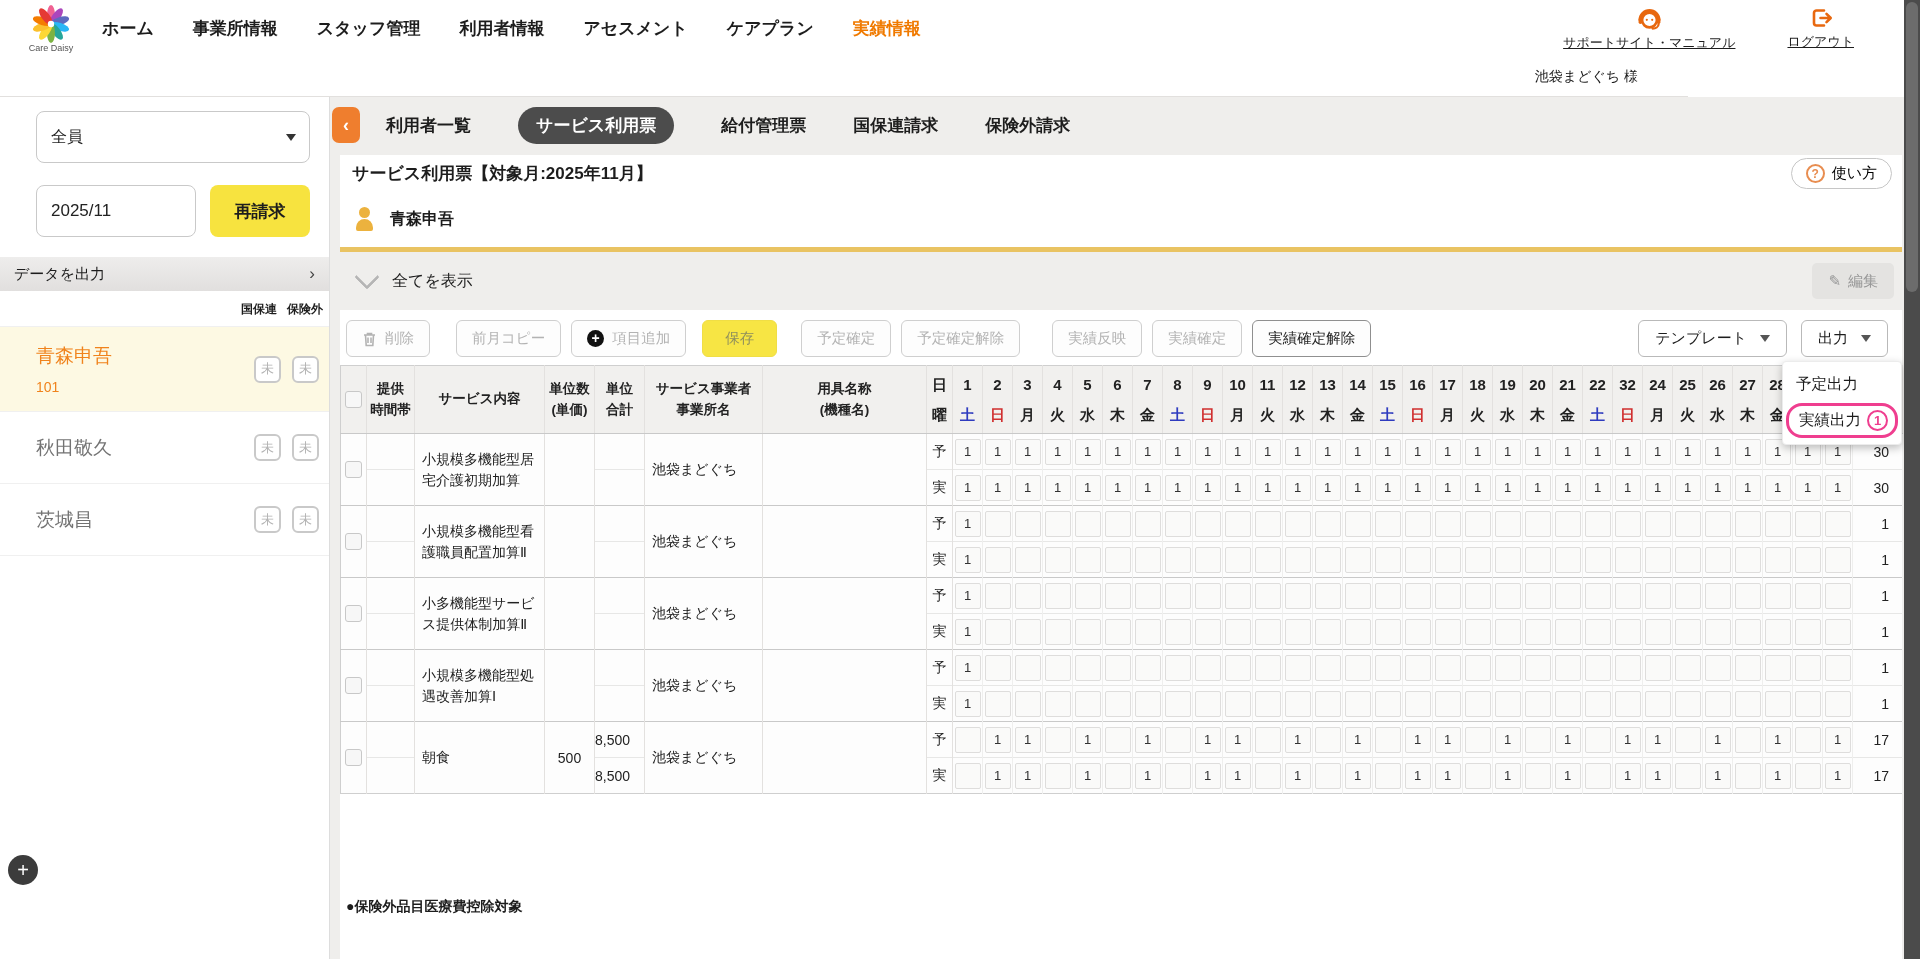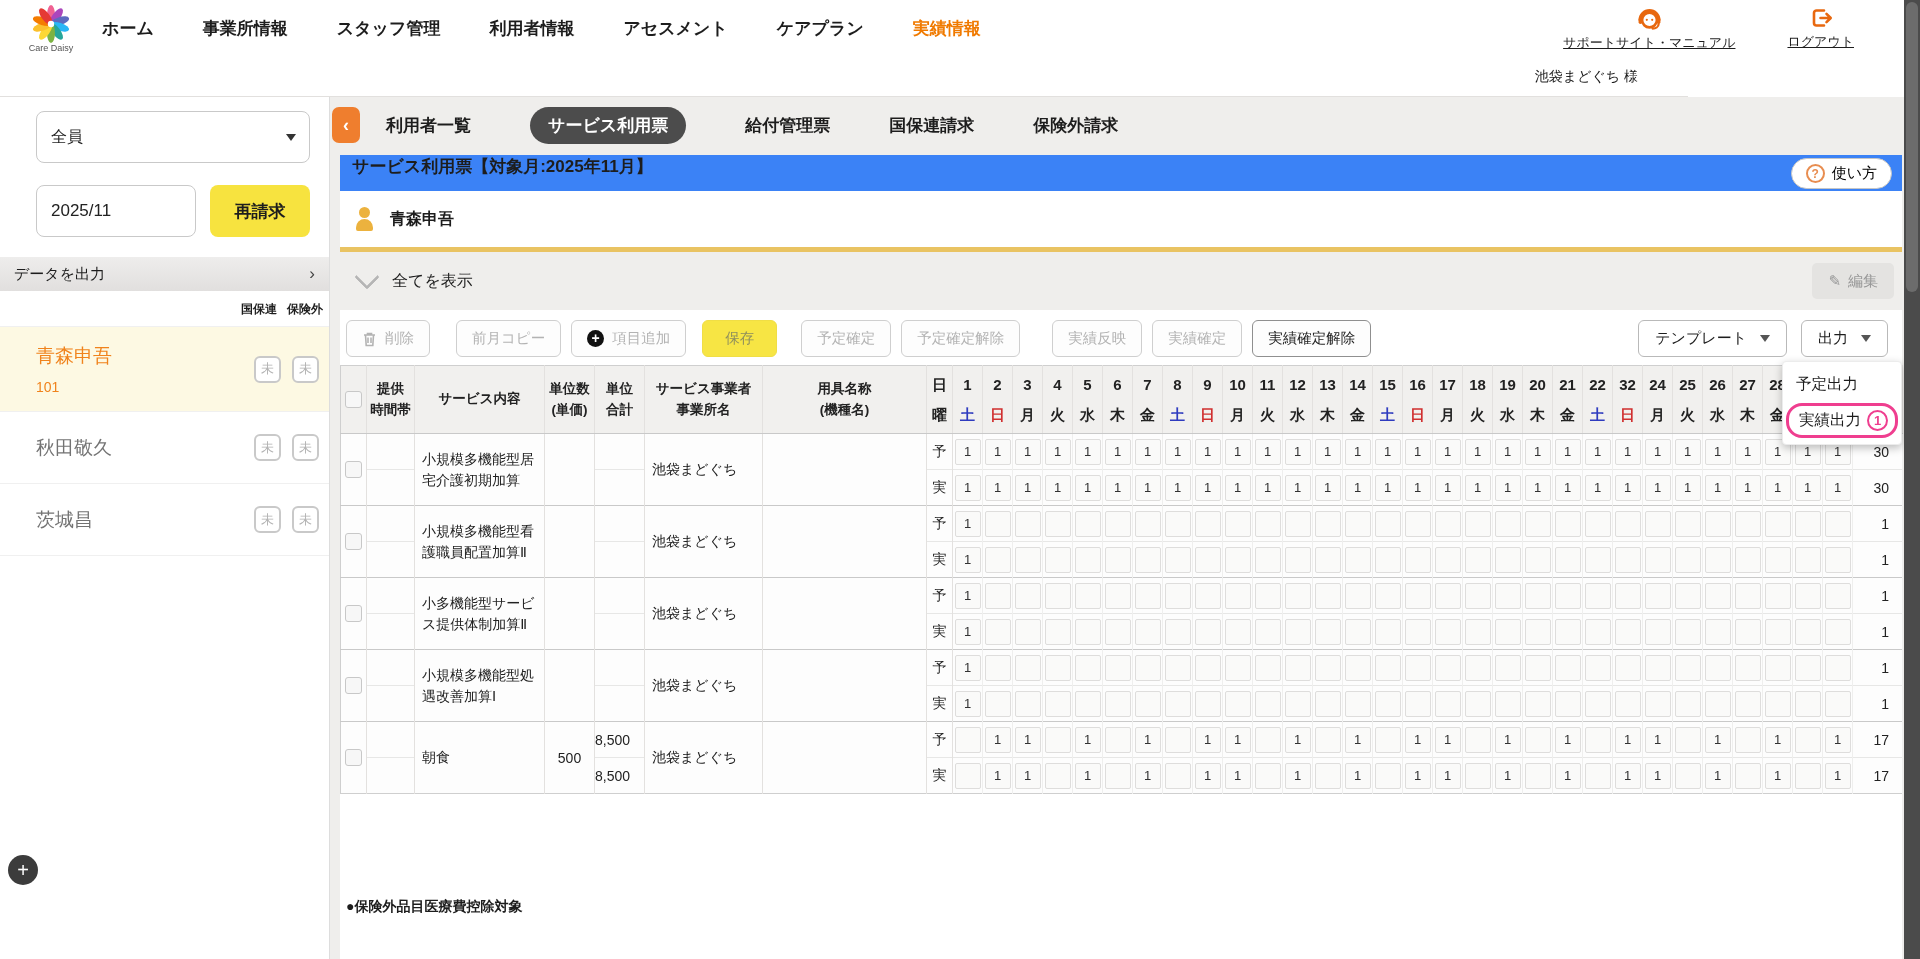--- a/index.html
+++ b/index.html
@@ -2,21 +2,21 @@
 <html><head>
 <meta charset="utf-8">
 <style>
   html,body{margin:0;padding:0}
   body{width:1920px;height:959px;overflow:hidden;position:relative;background:#fff;
        font-family:"Liberation Sans","DejaVu Sans",sans-serif;color:#1d1d1d}
   
   .topbar{position:absolute;left:0;top:0;width:1920px;height:57px;background:#fff;display:flex;align-items:center;z-index:6}
   .logo{display:flex;flex-direction:column;align-items:center;margin-left:16px;width:70px}
   .logo-text{font-size:9px;color:#555;margin-top:-2px}
-  .nav{display:flex;gap:49px;margin-left:16px;font-size:17px;font-weight:bold}
+  .nav{display:flex;gap:39px;margin-left:16px;font-size:17px;font-weight:bold}
   .nav-item{cursor:pointer;white-space:nowrap}
   .nav-item.active{color:#f07a00}
   .topbar-right{margin-left:auto;display:flex;align-items:flex-start;gap:52px;padding-right:66px}
   .top-link{display:flex;flex-direction:column;align-items:center;gap:2px;cursor:pointer}
   .top-link span.lbl{font-size:13px;color:#1d1d1d;text-decoration:underline;white-space:nowrap}
   
   .account-row{position:absolute;top:57px;left:0;width:1688px;height:40px;background:#fff;
     border-bottom:1px solid #e2e0de;display:flex;align-items:center;justify-content:flex-end;
     padding-right:50px;box-sizing:border-box;font-size:14px;z-index:5}
   
@@ -41,25 +41,25 @@
   .user-code{font-size:14px;margin-top:10px}
   .badges{margin-left:auto;display:flex;gap:11px;padding-right:4px}
   .badge{width:27px;height:27px;border:2px solid #c9c9c9;border-radius:6px;color:#b3b3b3;font-size:13px;
     display:flex;align-items:center;justify-content:center;background:#fff;box-sizing:border-box}
   .add-btn{position:absolute;left:8px;bottom:74px;width:30px;height:30px;border-radius:50%;background:#3c3c3c;color:#fff;
     border:none;font-size:20px;line-height:26px;cursor:pointer}
   
   .main{position:absolute;left:330px;top:97px;width:1576px;height:862px;background:#efeeec;overflow:hidden}
   .tabs-row{display:flex;align-items:center;margin-top:10px;height:36px}
   .back-btn{width:28px;height:36px;background:#ef7e2e;color:#fff;border:none;border-radius:7px;font-size:18px;font-weight:bold;margin-left:2px;cursor:pointer}
-  .tabs{display:flex;gap:59px;margin-left:26px;font-size:17px;font-weight:bold;align-items:center}
+  .tabs{display:flex;gap:47px;margin-left:26px;font-size:17px;font-weight:bold;align-items:center}
   .tab{cursor:pointer;white-space:nowrap}
   .tab.active{background:#4c4c4c;color:#fff;border-radius:999px;padding:7px 18px}
   .content{margin:12px 4px 0 10px}
-  .title-bar{height:36px;background:#3b82f6;display:flex;align-items:flex-start;position:relative;padding:0 12px;box-sizing:border-box}
+  .title-bar{height:36px;background:#ffffff;display:flex;align-items:center;position:relative;padding:0 12px;box-sizing:border-box}
   .title-bar h1{font-size:17px;margin:0;font-weight:bold}
   .help-btn{position:absolute;right:10px;top:3px;height:31px;background:#fff;border:1px solid #c6c6c6;border-radius:17px;
     display:flex;align-items:center;gap:7px;padding:0 14px;font-size:15px;cursor:pointer;font-family:inherit}
   .q-icon{width:19px;height:19px;border:2px solid #e88d50;border-radius:50%;color:#e88d50;font-size:12px;font-weight:bold;
     display:flex;align-items:center;justify-content:center;box-sizing:border-box}
   .patient-row{height:56px;background:#fff;display:flex;align-items:center;gap:12px;padding-left:12px}
   .p-icon{width:26px;height:26px;position:relative}
   .p-icon:before{content:"";position:absolute;left:7px;top:1px;width:11px;height:11px;border-radius:50%;background:#ecb23e}
   .p-icon:after{content:"";position:absolute;left:4px;bottom:1px;width:17px;height:12px;border-radius:9px 9px 2px 2px;background:#ecb23e}
   .patient-name{font-size:16px;font-weight:bold}

